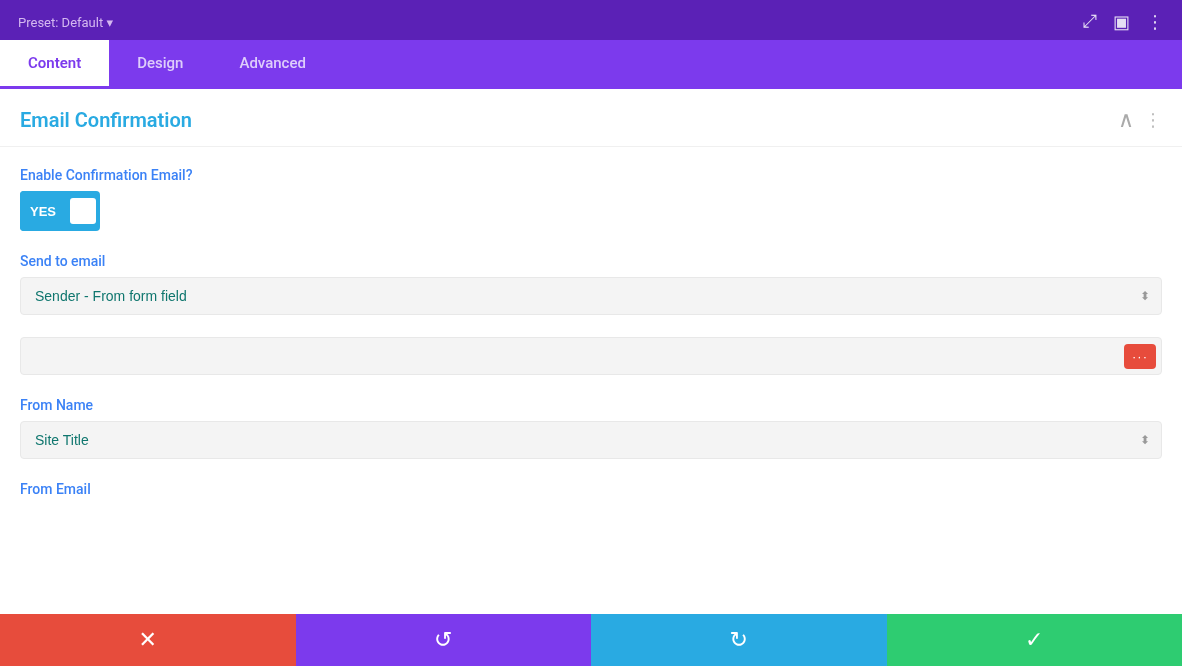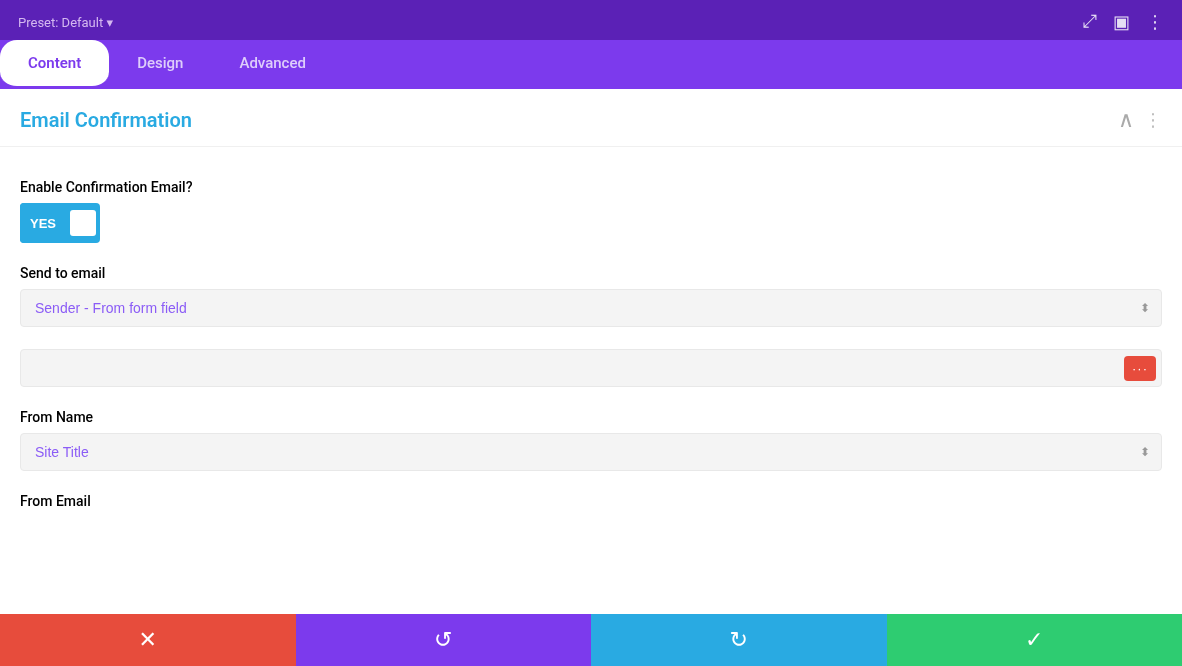--- a/index.html
+++ b/index.html
@@ -61,21 +61,20 @@
       font-size: 15px;
       font-weight: 500;
       cursor: pointer;
       border-bottom: 3px solid transparent;
     }
     .tab.active {
       background: #fff;
       color: #7c3aed;
       border-bottom: 3px solid #7c3aed;
       font-weight: 600;
-      border-radius: 17px;
     }
 
     
     .main {
       flex: 1;
       background: #fff;
       overflow-y: auto;
       padding: 0;
     }
 
@@ -110,25 +109,24 @@
 
     
     .form-body {
       padding: 20px 20px;
     }
     .form-group {
       margin-bottom: 22px;
     }
     .form-label {
       font-size: 14px;
-      color: #000000;
+      color: #3b82f6;
       font-weight: 500;
       margin-bottom: 8px;
       display: block;
-      margin-top: 12px;
     }
 
     
     .toggle-wrapper {
       display: flex;
       align-items: center;
       margin-top: 4px;
     }
     .toggle {
       display: flex;
@@ -160,21 +158,21 @@
     }
 
     
     .form-select {
       width: 100%;
       padding: 10px 14px;
       background: #f4f4f4;
       border: 1px solid #e8e8e8;
       border-radius: 4px;
       font-size: 14px;
-      color: #8b5cf6;
+      color: #0f766e;
       appearance: none;
       -webkit-appearance: none;
       cursor: pointer;
       outline: none;
     }
     .select-wrapper {
       position: relative;
     }
     .select-wrapper::after {
       content: '⬍';

